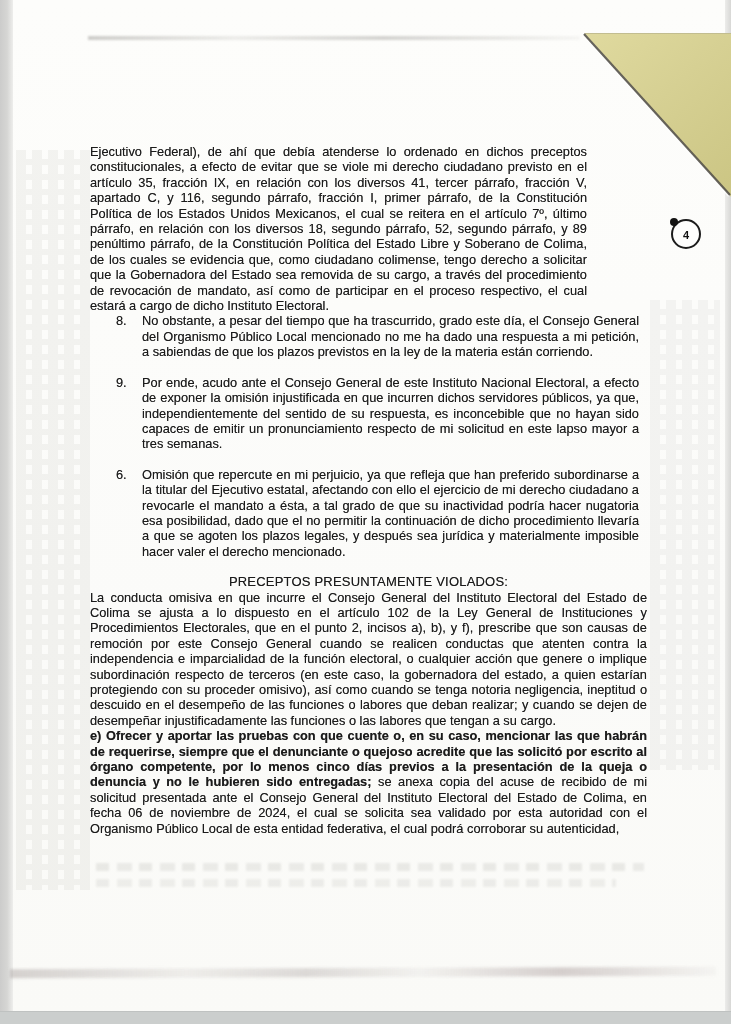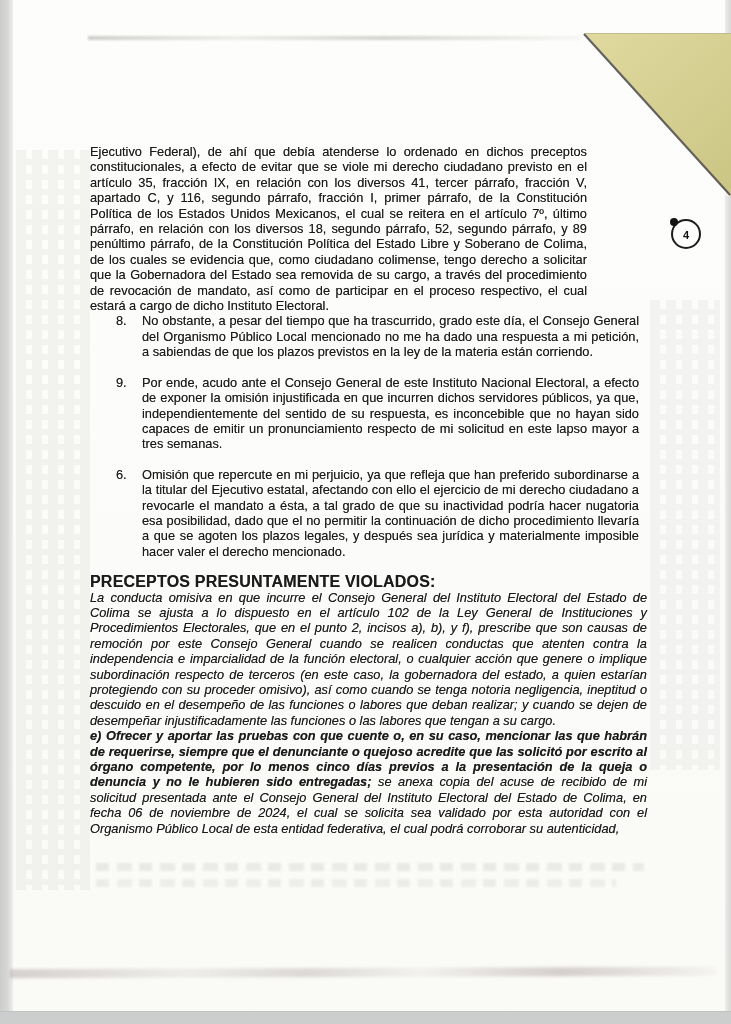--- a/index.html
+++ b/index.html
@@ -38,23 +38,23 @@
   
   .content{position:absolute;left:90px;top:144px;width:557px;
     font-size:12.8px;line-height:15.4px;text-align:justify;
     text-shadow:0 0 .5px rgba(25,25,25,.6);}
   .content p{margin:0;}
   .p-indent{margin-left:52px;width:497px;}
   .p-cont{margin-bottom:20px;}
   .nitem{display:flex;margin-bottom:15px;}
   .nitem .num{margin-left:26px;width:26px;flex:0 0 26px;}
   .nitem .itext{width:497px;flex:0 0 497px;}
-  .heading{margin:17px 0 16px 0;font-weight:bold;
-    font-size:16px;letter-spacing:.2px;}
-  .p-full{width:557px;margin-bottom:11px;font-style:italic;}
+  .heading{margin:17px 0 16px 0;text-align:center;font-weight:normal;
+    font-size:13px;letter-spacing:.2px;}
+  .p-full{width:557px;margin-bottom:11px;}
   .b{font-weight:bold;}
   
   .smudge-top{position:absolute;left:88px;top:36px;width:492px;height:4px;
     background:linear-gradient(90deg,rgba(120,118,112,.35),rgba(120,118,112,.12) 30%,rgba(120,118,112,.3) 60%,rgba(120,118,112,.05));
     filter:blur(1.2px);}
   .smudge-bottom{position:absolute;left:10px;top:968px;width:706px;height:9px;
     background:linear-gradient(90deg,rgba(150,140,138,.38) 0%,rgba(150,140,138,.12) 25%,rgba(150,140,138,.3) 42%,rgba(150,140,138,.08) 58%,rgba(160,145,145,.42) 78%,rgba(150,140,138,.05) 100%);
     filter:blur(1.6px);transform:rotate(-.2deg);}
   .ghost-line{position:absolute;height:8px;opacity:.16;filter:blur(.8px);
     background:repeating-linear-gradient(90deg,#8e8e88 0 13px,transparent 13px 21px,#9a9a94 21px 36px,transparent 36px 43px);}

